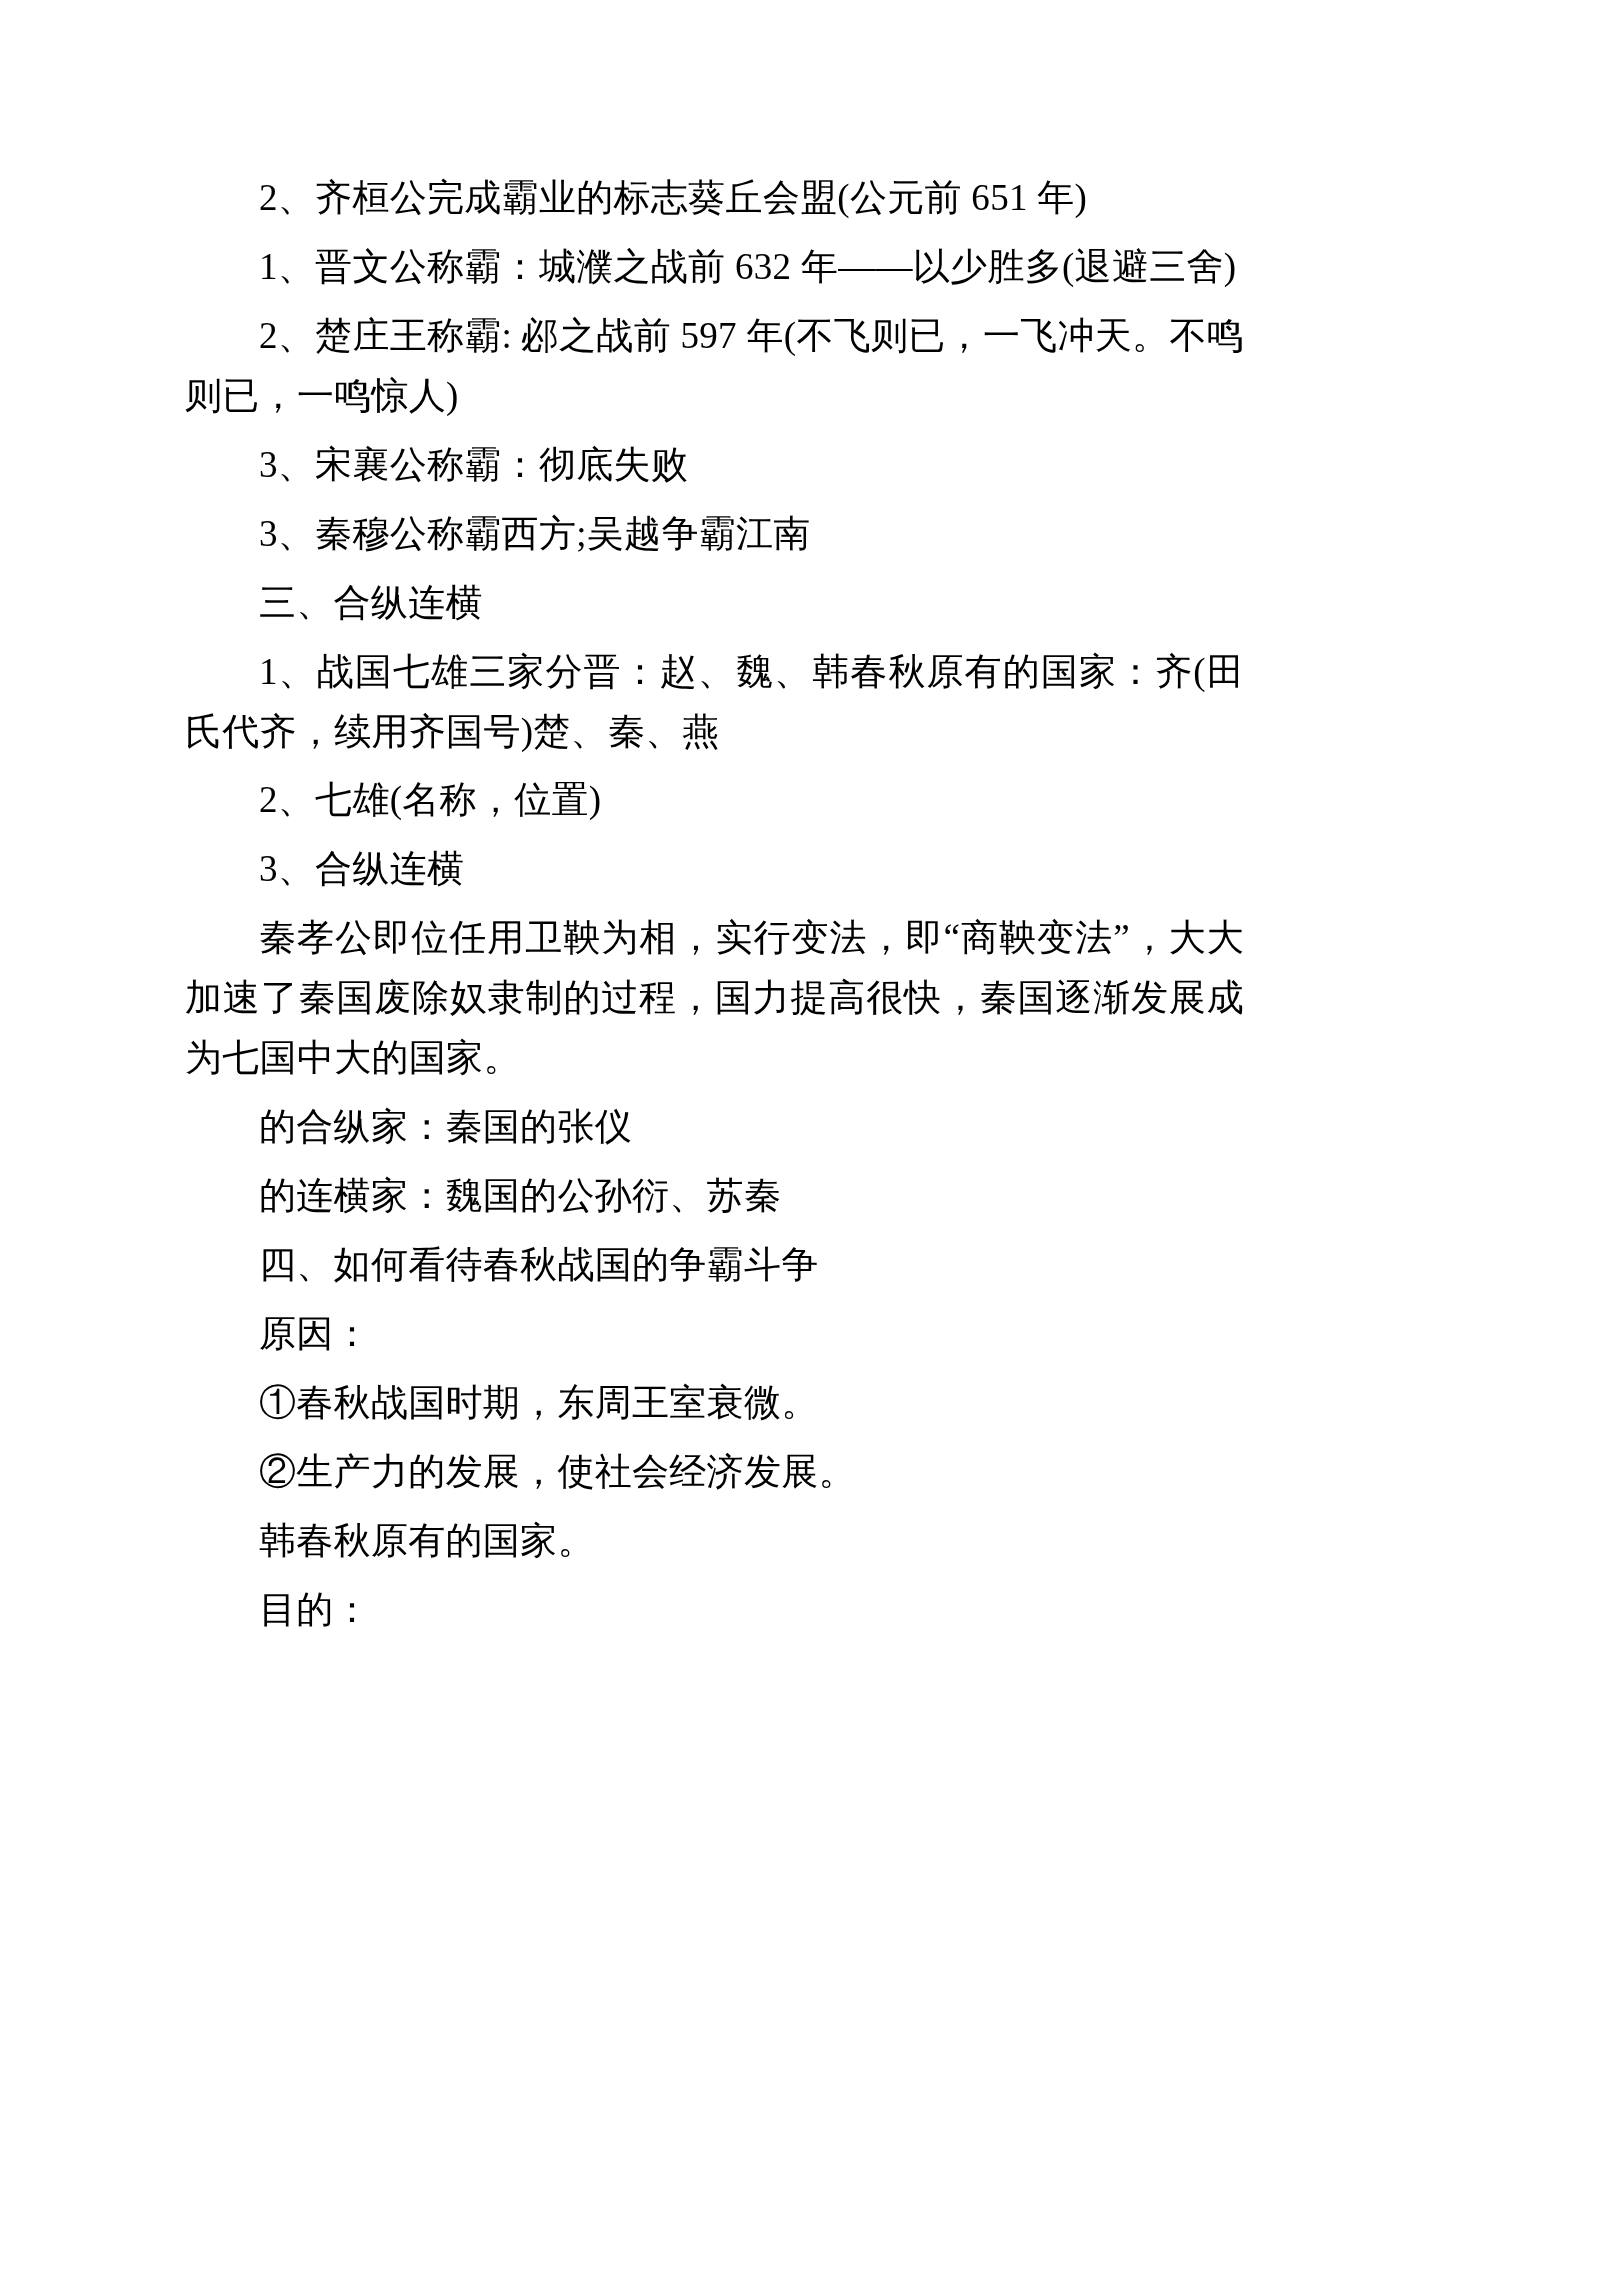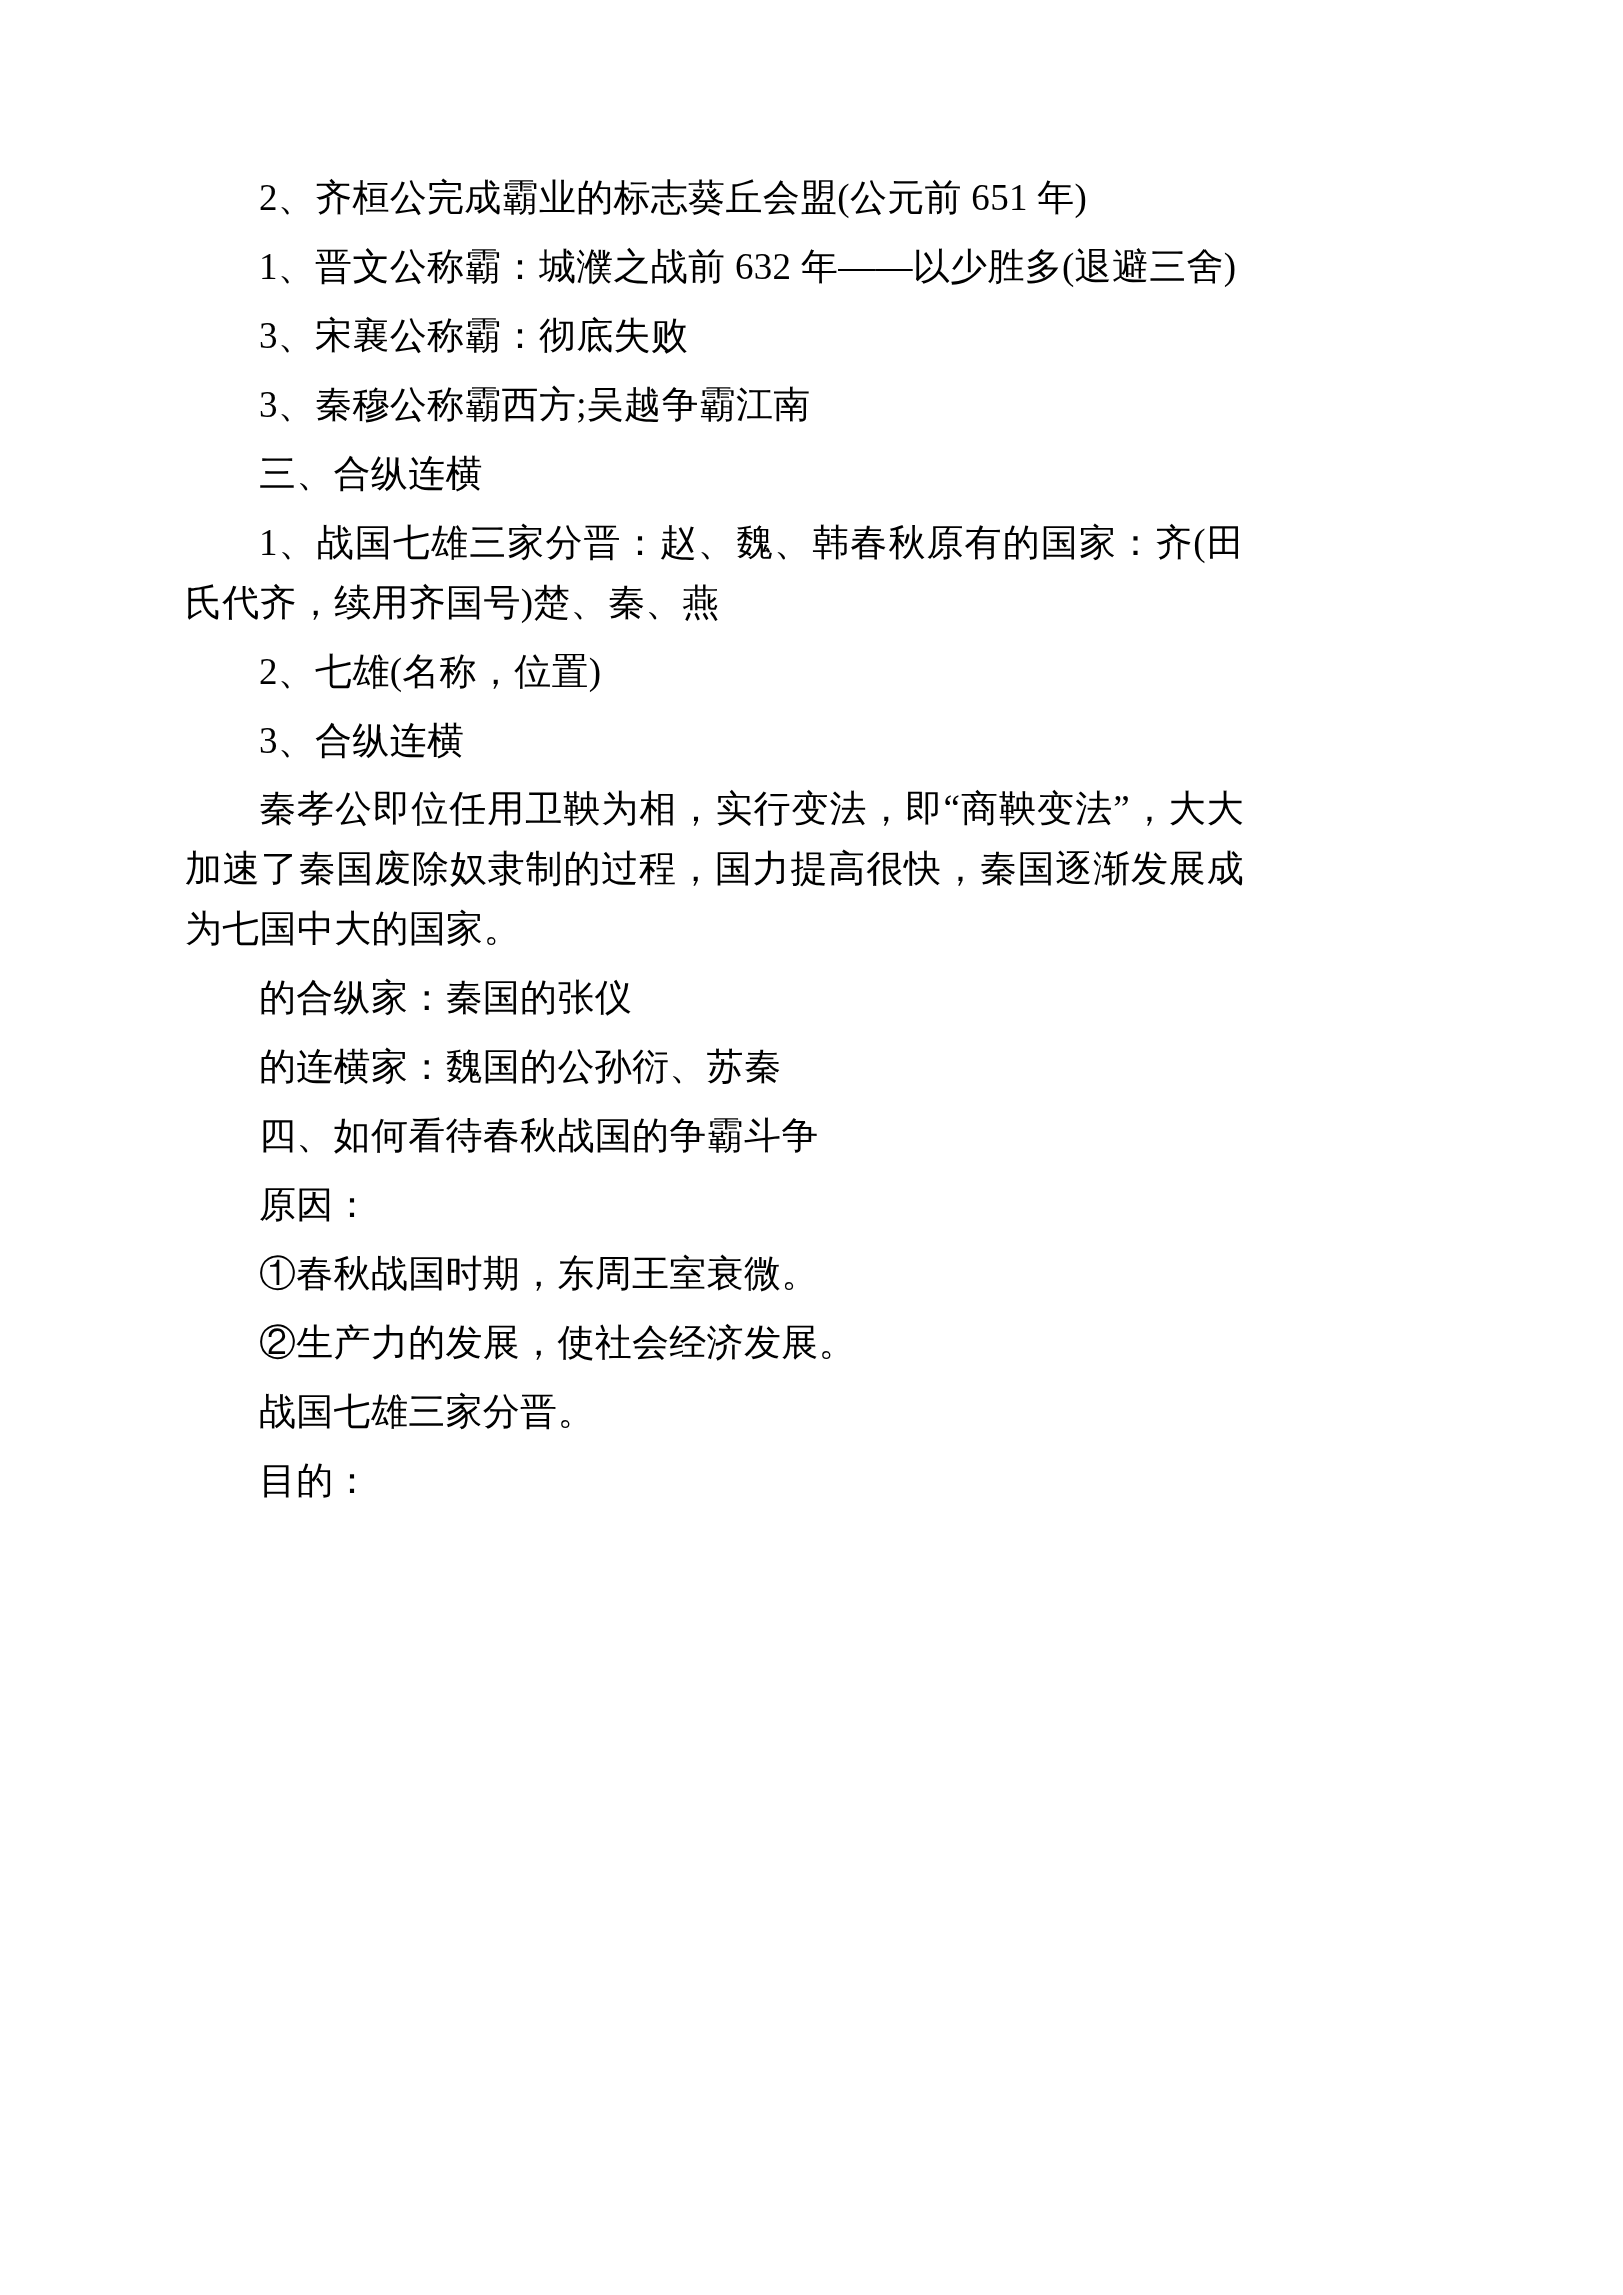--- a/index.html
+++ b/index.html
@@ -33,30 +33,31 @@
     word-break: break-all;
   }
 </style>
 </head>
 <body>
 
 <div class="page">
   <div class="doc-body">
     <p class="para">2、齐桓公完成霸业的标志葵丘会盟(公元前 651 年)</p>
     <p class="para">1、晋文公称霸：城濮之战前 632 年——以少胜多(退避三舍)</p>
+    <p class="para">2、楚庄王称霸: 邲之战前 597 年(不飞则已，一飞冲天。不鸣则已，一鸣惊人)</p>
     <p class="para">3、宋襄公称霸：彻底失败</p>
     <p class="para">3、秦穆公称霸西方;吴越争霸江南</p>
     <p class="para">三、合纵连横</p>
     <p class="para">1、战国七雄三家分晋：赵、魏、韩春秋原有的国家：齐(田氏代齐，续用齐国号)楚、秦、燕</p>
     <p class="para">2、七雄(名称，位置)</p>
     <p class="para">3、合纵连横</p>
     <p class="para">秦孝公即位任用卫鞅为相，实行变法，即“商鞅变法”，大大加速了秦国废除奴隶制的过程，国力提高很快，秦国逐渐发展成为七国中大的国家。</p>
     <p class="para">的合纵家：秦国的张仪</p>
     <p class="para">的连横家：魏国的公孙衍、苏秦</p>
     <p class="para">四、如何看待春秋战国的争霸斗争</p>
     <p class="para">原因：</p>
     <p class="para">①春秋战国时期，东周王室衰微。</p>
     <p class="para">②生产力的发展，使社会经济发展。</p>
-    <p class="para">战国七雄三家分晋。</p>
+    <p class="para">韩春秋原有的国家。</p>
     <p class="para">目的：</p>
   </div>
 </div>
 
 
 </body></html>

